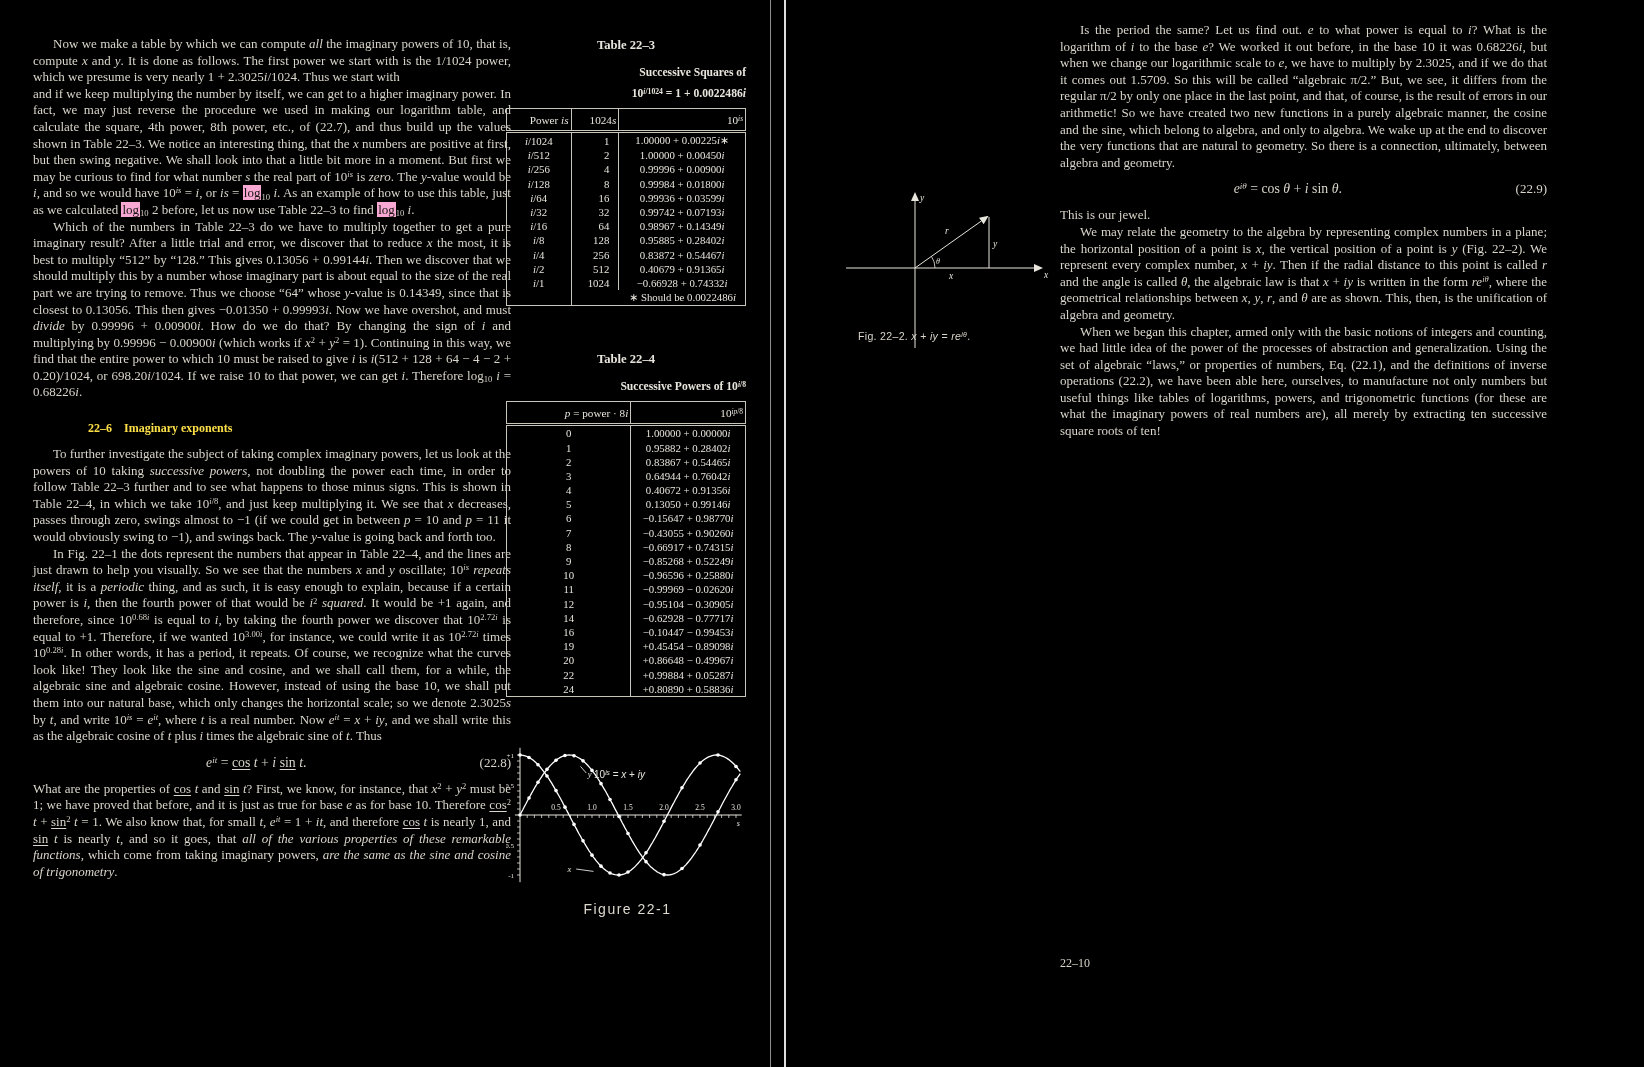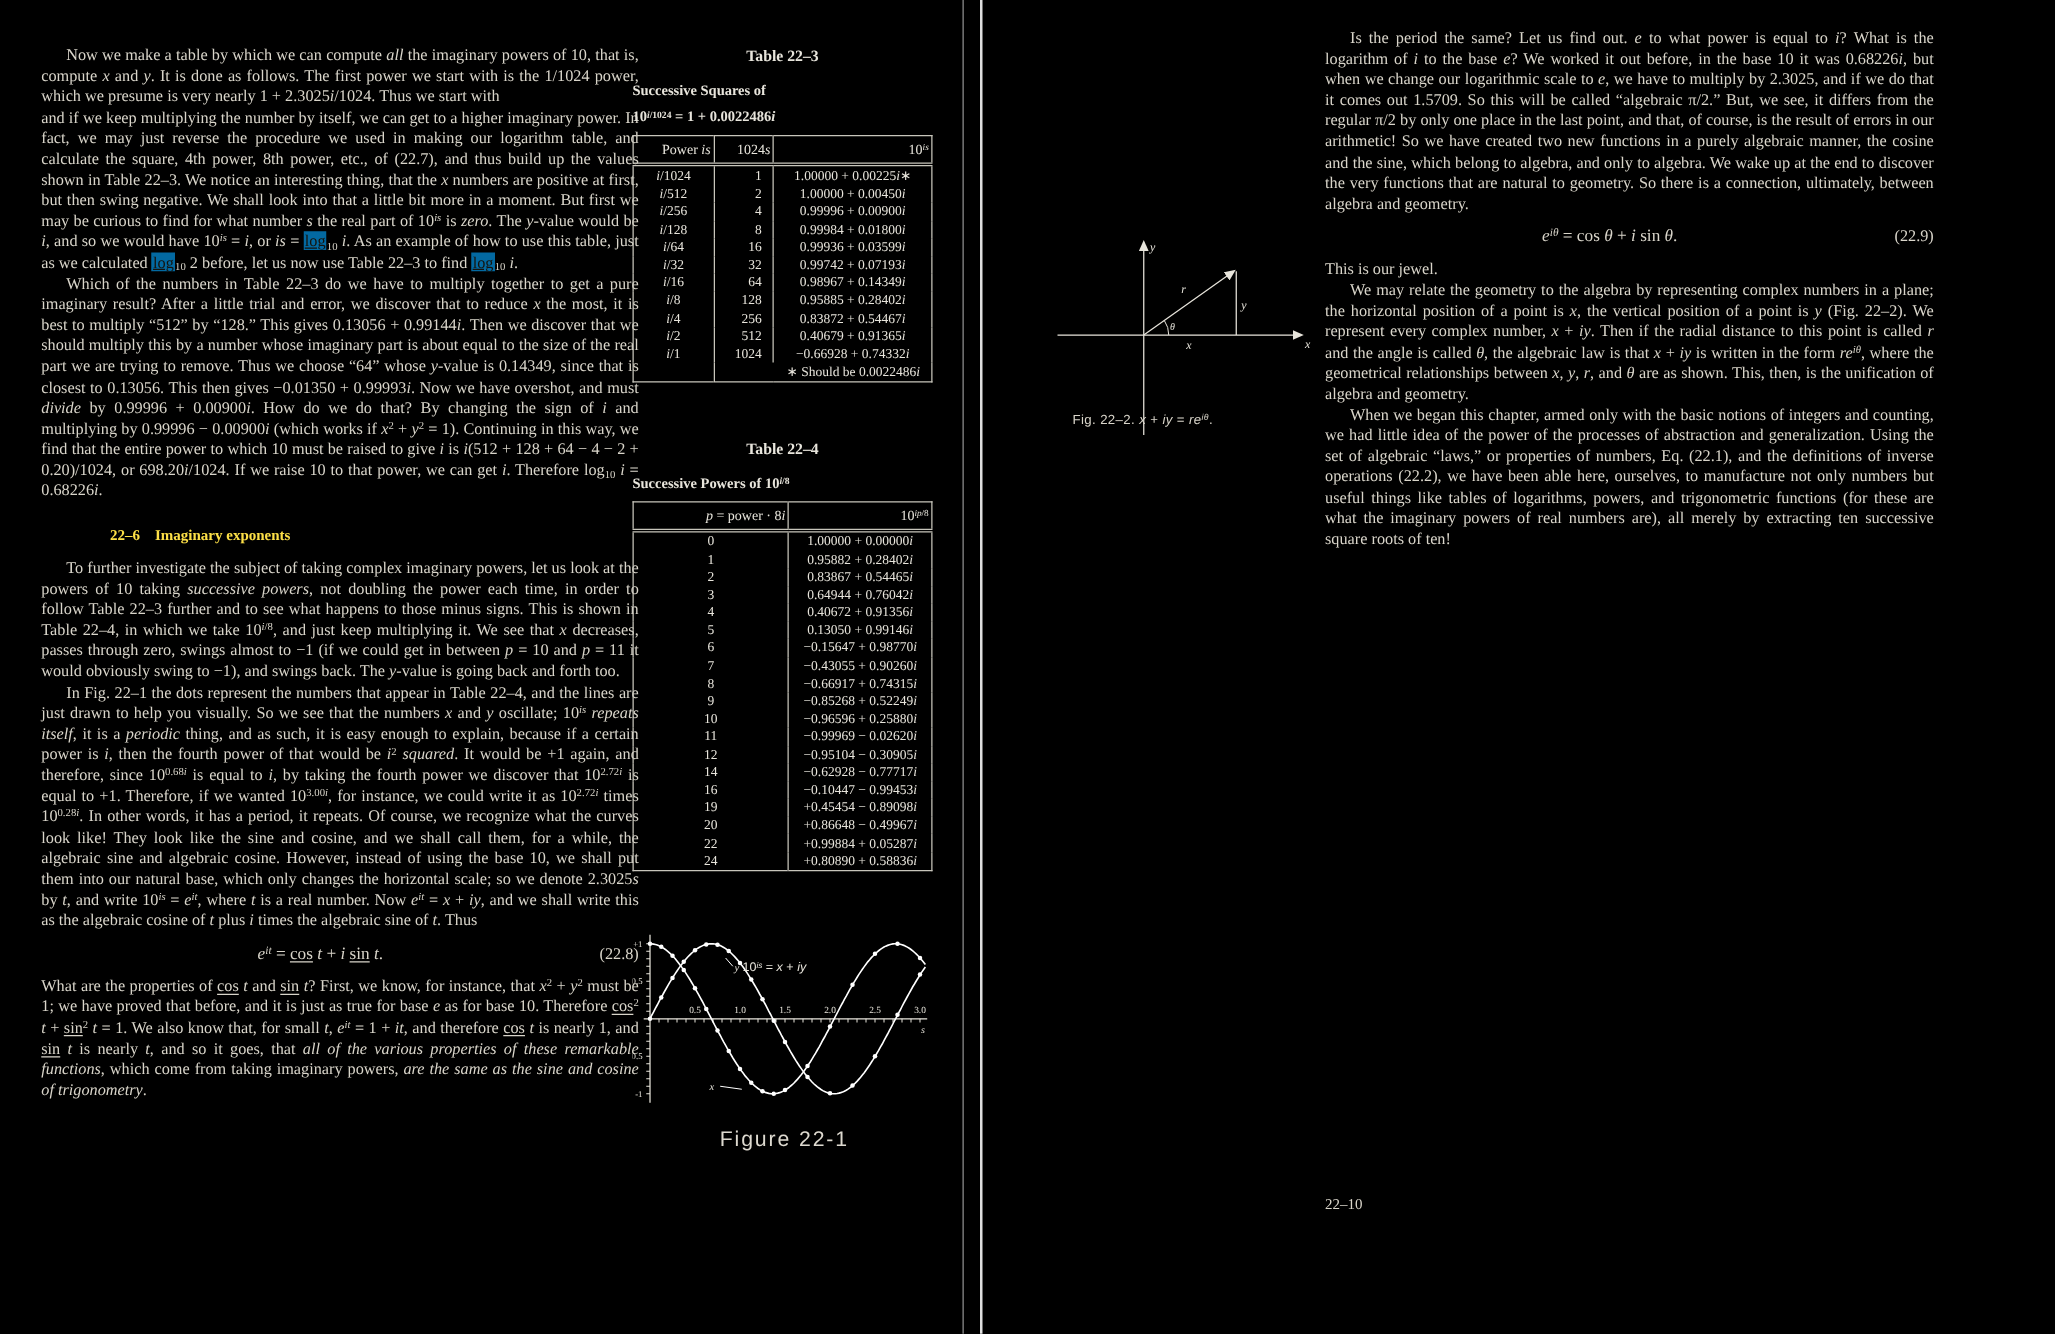--- a/index.html
+++ b/index.html
@@ -19,39 +19,39 @@
   
   .text-col{position:absolute;left:33px;top:36px;width:478px;}
   .text-col-r{position:absolute;left:270px;top:22px;width:487px;}
   .body-text p{
     margin:0;color:#d9d5ca;font-size:13px;line-height:16.6px;
     text-align:justify;
   }
   p.indent{text-indent:20px;}
   sup{font-size:0.66em;line-height:0;vertical-align:baseline;position:relative;top:-0.45em;}
   sub{font-size:0.66em;line-height:0;vertical-align:baseline;position:relative;top:0.28em;}
-  mark{background:#0369a1;color:#15130c;padding:0 1px;text-decoration:underline;}
+  mark{background:#f9a8d4;color:#15130c;padding:0 1px;}
   u{text-decoration:underline;text-underline-offset:2px;}
   i{font-style:italic;}
 
   .eq{display:flex;align-items:baseline;margin:10px 0;color:#d9d5ca;font-size:13.8px;}
   .eq-body{flex:1;text-align:center;}
   .eq-tag{font-size:13px;}
 
   .sec-heading{margin:20px 0 10px 55px;color:#fde047;font-weight:bold;font-size:12px;}
   .sec-heading .sec-title{margin-left:12px;}
 
   .pageno{position:absolute;color:#d9d5ca;font-size:12px;}
   .pageno-left{left:33px;top:978px;width:470px;text-align:right;}
   .pageno-right{left:270px;top:956px;}
 
   
   .aux-col{position:absolute;left:506px;top:38px;width:240px;color:#e8e5dc;}
   .tbl-title{font-size:12.6px;font-weight:bold;text-align:center;margin:0 0 13px;}
-  .tbl-sub{font-size:11.6px;font-weight:bold;text-align:left;margin:0 0 8px;}
+  .tbl-sub{font-size:11.6px;font-weight:bold;text-align:right;margin:0 0 8px;}
   table.data-table{border-collapse:collapse;width:100%;border:1.4px solid #c8c5bb;margin-top:4px;color:#e8e5dc;}
   table.data-table th{
     font-weight:normal;font-size:11.2px;padding:5px 2px 4px;
     border-bottom:3px double #c8c5bb;
     text-align:right;
   }
   table.data-table th + th, table.data-table td + td{border-left:1px solid #c8c5bb;}
   table.data-table td{font-size:10.8px;padding:1.1px 3px;text-align:center;white-space:nowrap;}
   #table223 th:nth-child(1){width:27%;}
   #table223 th:nth-child(2){width:20%;}
@@ -60,21 +60,21 @@
   tfoot td{font-size:10.8px;padding:6px 3px 5px;}
   td.tbl-footnote{text-align:left;padding-left:6px;}
   td.fn-spacer{border:none;}
   .mt-block{margin-top:46px;}
 
   
   .fig1-wrap{position:relative;margin-top:44px;width:243px;}
   .fig1-title{position:absolute;left:88px;top:28px;color:#e8e5dc;
     font-family:"Liberation Sans",sans-serif;font-size:10px;}
   .fig-caption{margin-top:6px;text-align:center;color:#ddd9cf;
-    font-family:"Liberation Sans",sans-serif;font-size:17px;letter-spacing:1.5px;}
+    font-family:"Liberation Sans",sans-serif;font-size:14px;letter-spacing:1.5px;}
 
   
   .fig2-svg{position:absolute;left:50px;top:178px;}
   .fig2-caption{position:absolute;left:68px;top:330px;width:210px;color:#d9d5ca;
     font-family:"Liberation Sans",sans-serif;font-size:10.6px;letter-spacing:0.3px;}
   .fig2-svg text{font-family:"Liberation Serif",serif;font-style:italic;font-size:9.5px;fill:#e8e5dc;}
   text.small-theta{font-size:8px;}
   svg text{user-select:none;}
 </style>
 </head>

